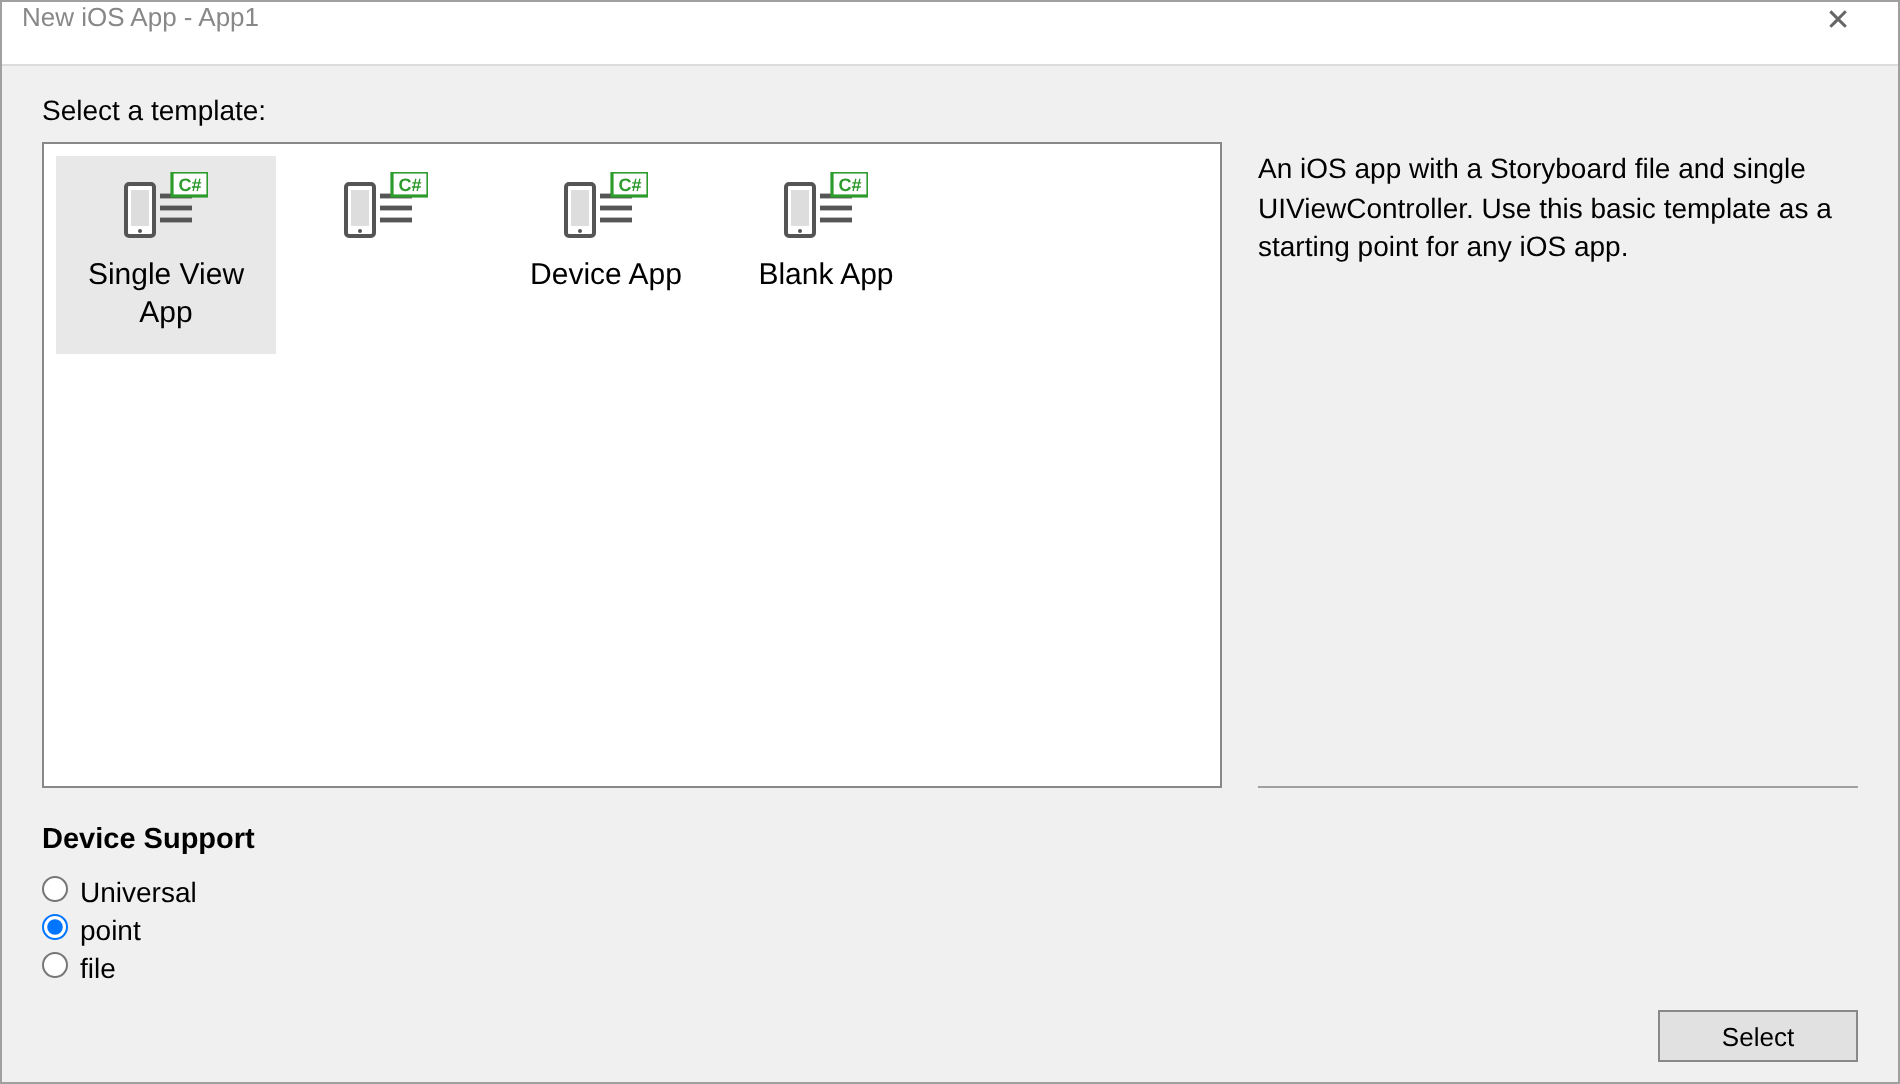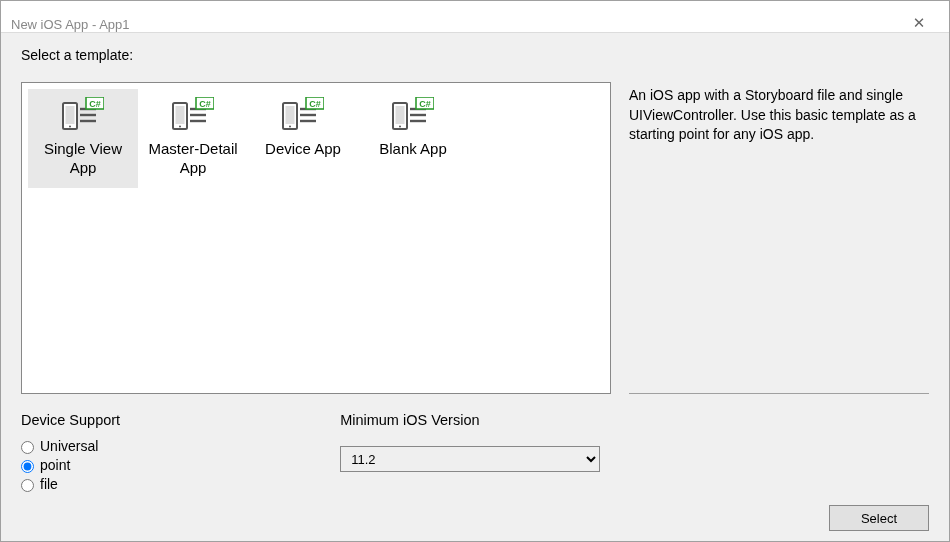--- a/index.html
+++ b/index.html
@@ -16,42 +16,42 @@
     border: 1px solid #a0a0a0;
     background: #f0f0f0;
     display: flex;
     flex-direction: column;
   }
   .titlebar {
     height: 32px;
     background: #fff;
     border-bottom: 1px solid #dcdcdc;
     display: flex;
-    align-items: flex-end;
+    align-items: flex-start;
     padding: 0 10px;
     color: #888;
     font-size: 13px;
   }
   .titlebar .title { flex: 1; }
   .titlebar .close {
     width: 40px;
     text-align: center;
     font-size: 15px;
     color: #666;
     cursor: pointer;
   }
   .content {
     flex: 1;
     padding: 14px 20px 10px 20px;
     display: flex;
     flex-direction: column;
   }
   .prompt {
     font-size: 14px;
-    margin-bottom: 19px;
+    margin-bottom: 8px;
   }
   .midrow {
     display: flex;
     flex: 1;
     gap: 18px;
     min-height: 0;
   }
   .template-box {
     flex: 0 0 590px;
     background: #fff;
@@ -100,27 +100,27 @@
     margin: 0;
   }
   .options-row {
     display: flex;
     gap: 40px;
     margin-top: 18px;
     margin-bottom: 6px;
   }
   .opt-group { }
   .opt-heading {
-    font-weight: 400;
+    font-weight: 700;
     font-size: 14.5px;
     margin-bottom: 10px;
   }
   .radio-list label {
     display: flex;
-    align-items: flex-end;
+    align-items: flex-start;
     gap: 6px;
     font-size: 14px;
     margin: 3px 0;
     cursor: pointer;
   }
   .radio-list input { margin: 0; }
   .version-group { margin-left: 180px; }
   .select-wrap {
     margin-top: 18px;
   }
@@ -179,21 +179,21 @@
             <div class="template-item"><span class="icon"><svg class="tmpl-svg" viewBox="0 0 42 34">
     <rect x="1" y="6" width="14" height="26" rx="1.5" fill="#fff" stroke="#555" stroke-width="2"></rect>
     <rect x="3.5" y="9" width="9" height="18" fill="#ddd"></rect>
     <circle cx="8" cy="29.5" r="1" fill="#555"></circle>
     <line x1="18" y1="12" x2="34" y2="12" stroke="#555" stroke-width="2.4"></line>
     <line x1="18" y1="18" x2="34" y2="18" stroke="#555" stroke-width="2.4"></line>
     <line x1="18" y1="24" x2="34" y2="24" stroke="#555" stroke-width="2.4"></line>
     <rect x="24" y="0" width="18" height="12" fill="#fff" stroke="#2e9b2e" stroke-width="1.6"></rect>
     <text x="33" y="9.5" text-anchor="middle" font-size="9" font-weight="bold" fill="#2e9b2e" font-family="Segoe UI,Tahoma,sans-serif">C#</text>
   </svg></span>
-    <div class="label">Master-Detail App</div></div>
+    </div>
             <div class="template-item"><span class="icon"><svg class="tmpl-svg" viewBox="0 0 42 34">
     <rect x="1" y="6" width="14" height="26" rx="1.5" fill="#fff" stroke="#555" stroke-width="2"></rect>
     <rect x="3.5" y="9" width="9" height="18" fill="#ddd"></rect>
     <circle cx="8" cy="29.5" r="1" fill="#555"></circle>
     <line x1="18" y1="12" x2="34" y2="12" stroke="#555" stroke-width="2.4"></line>
     <line x1="18" y1="18" x2="34" y2="18" stroke="#555" stroke-width="2.4"></line>
     <line x1="18" y1="24" x2="34" y2="24" stroke="#555" stroke-width="2.4"></line>
     <rect x="24" y="0" width="18" height="12" fill="#fff" stroke="#2e9b2e" stroke-width="1.6"></rect>
     <text x="33" y="9.5" text-anchor="middle" font-size="9" font-weight="bold" fill="#2e9b2e" font-family="Segoe UI,Tahoma,sans-serif">C#</text>
   </svg></span>
@@ -228,27 +228,19 @@
             <label>
               <input type="radio" name="device" checked="" style="">
               <span>point</span>
             </label>
             <label>
               <input type="radio" name="device" style="">
               <span>file</span>
             </label>
           </div>
       </div>
-      <div class="opt-group version-group">
-        <div class="opt-heading">Minimum iOS Version</div>
-        <div class="select-wrap">
-          <select class="version">
-            <option id="min-ios-selected">11.2</option>
-          </select>
-        </div>
-      </div>
     </div>
 
     <div class="button-row">
       <button class="btn">Select</button>
     </div>
   </div>
 </div>
 
 </body></html>

